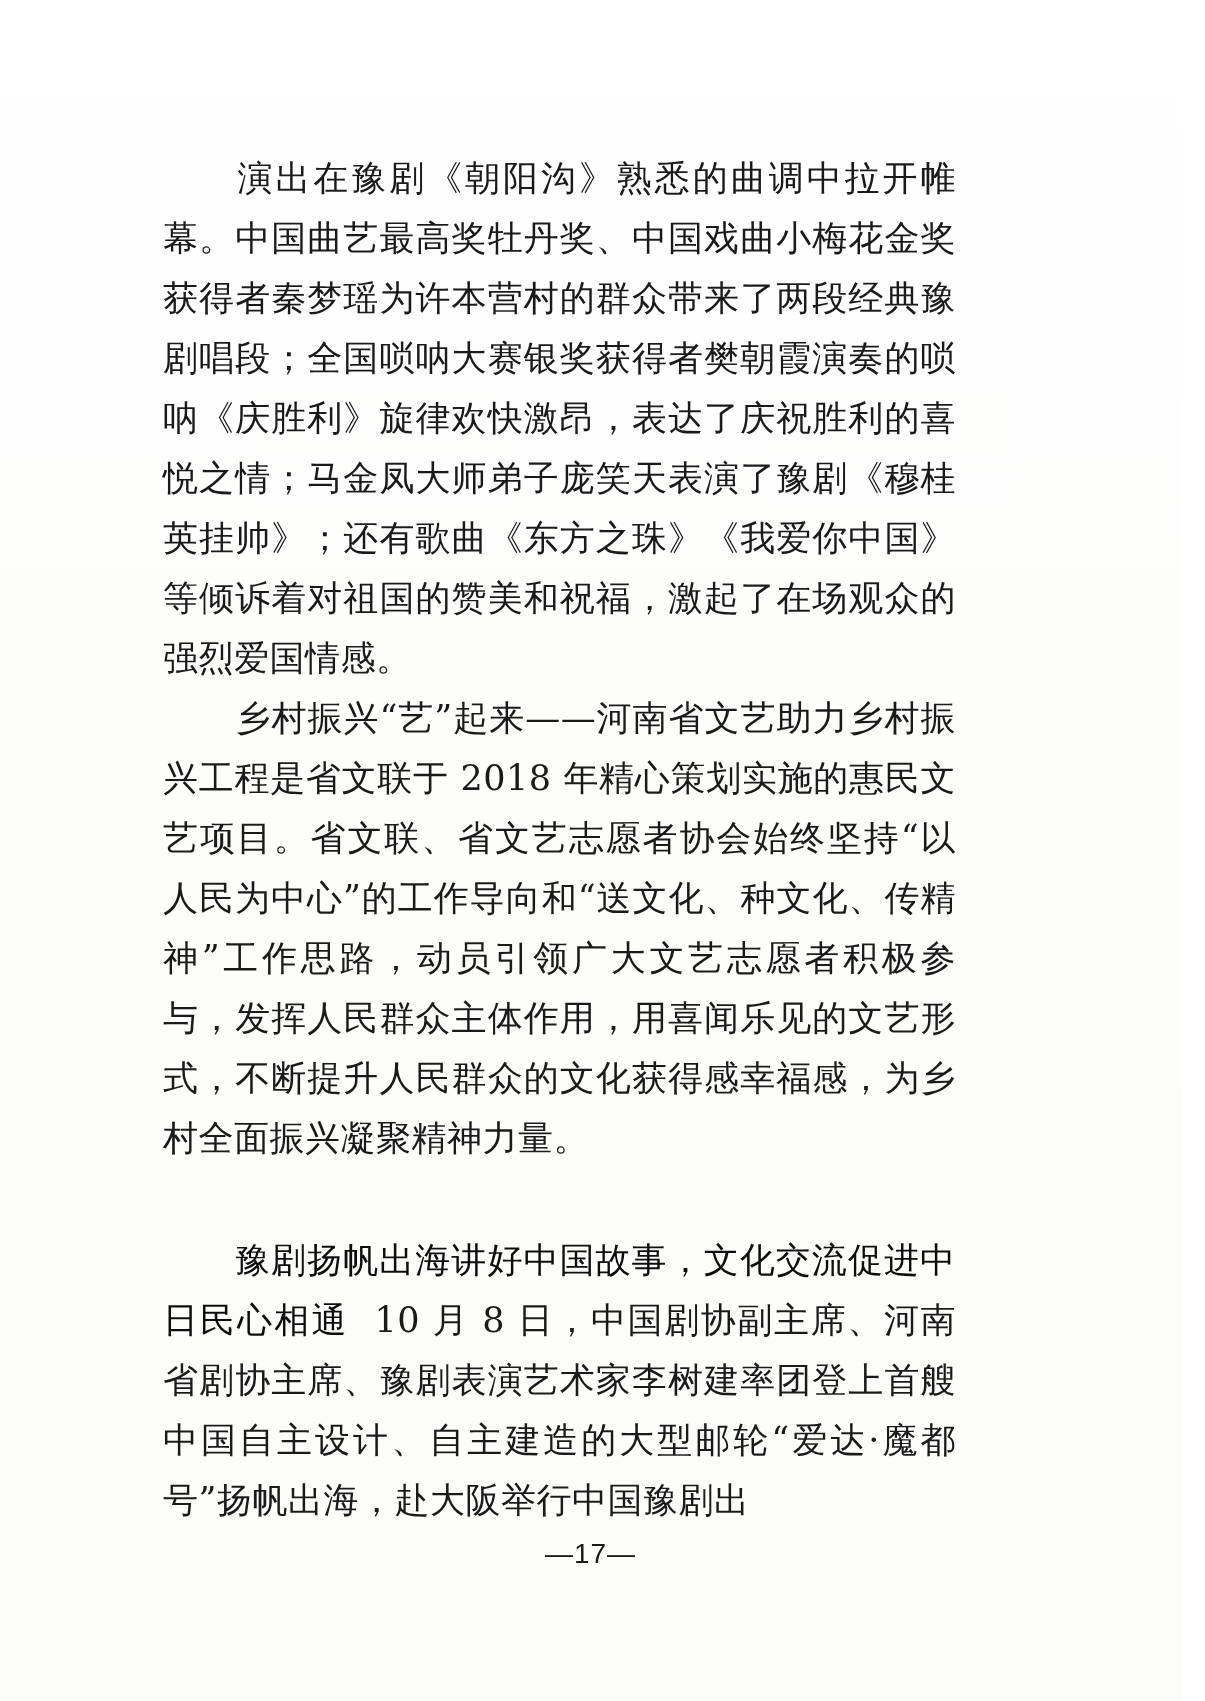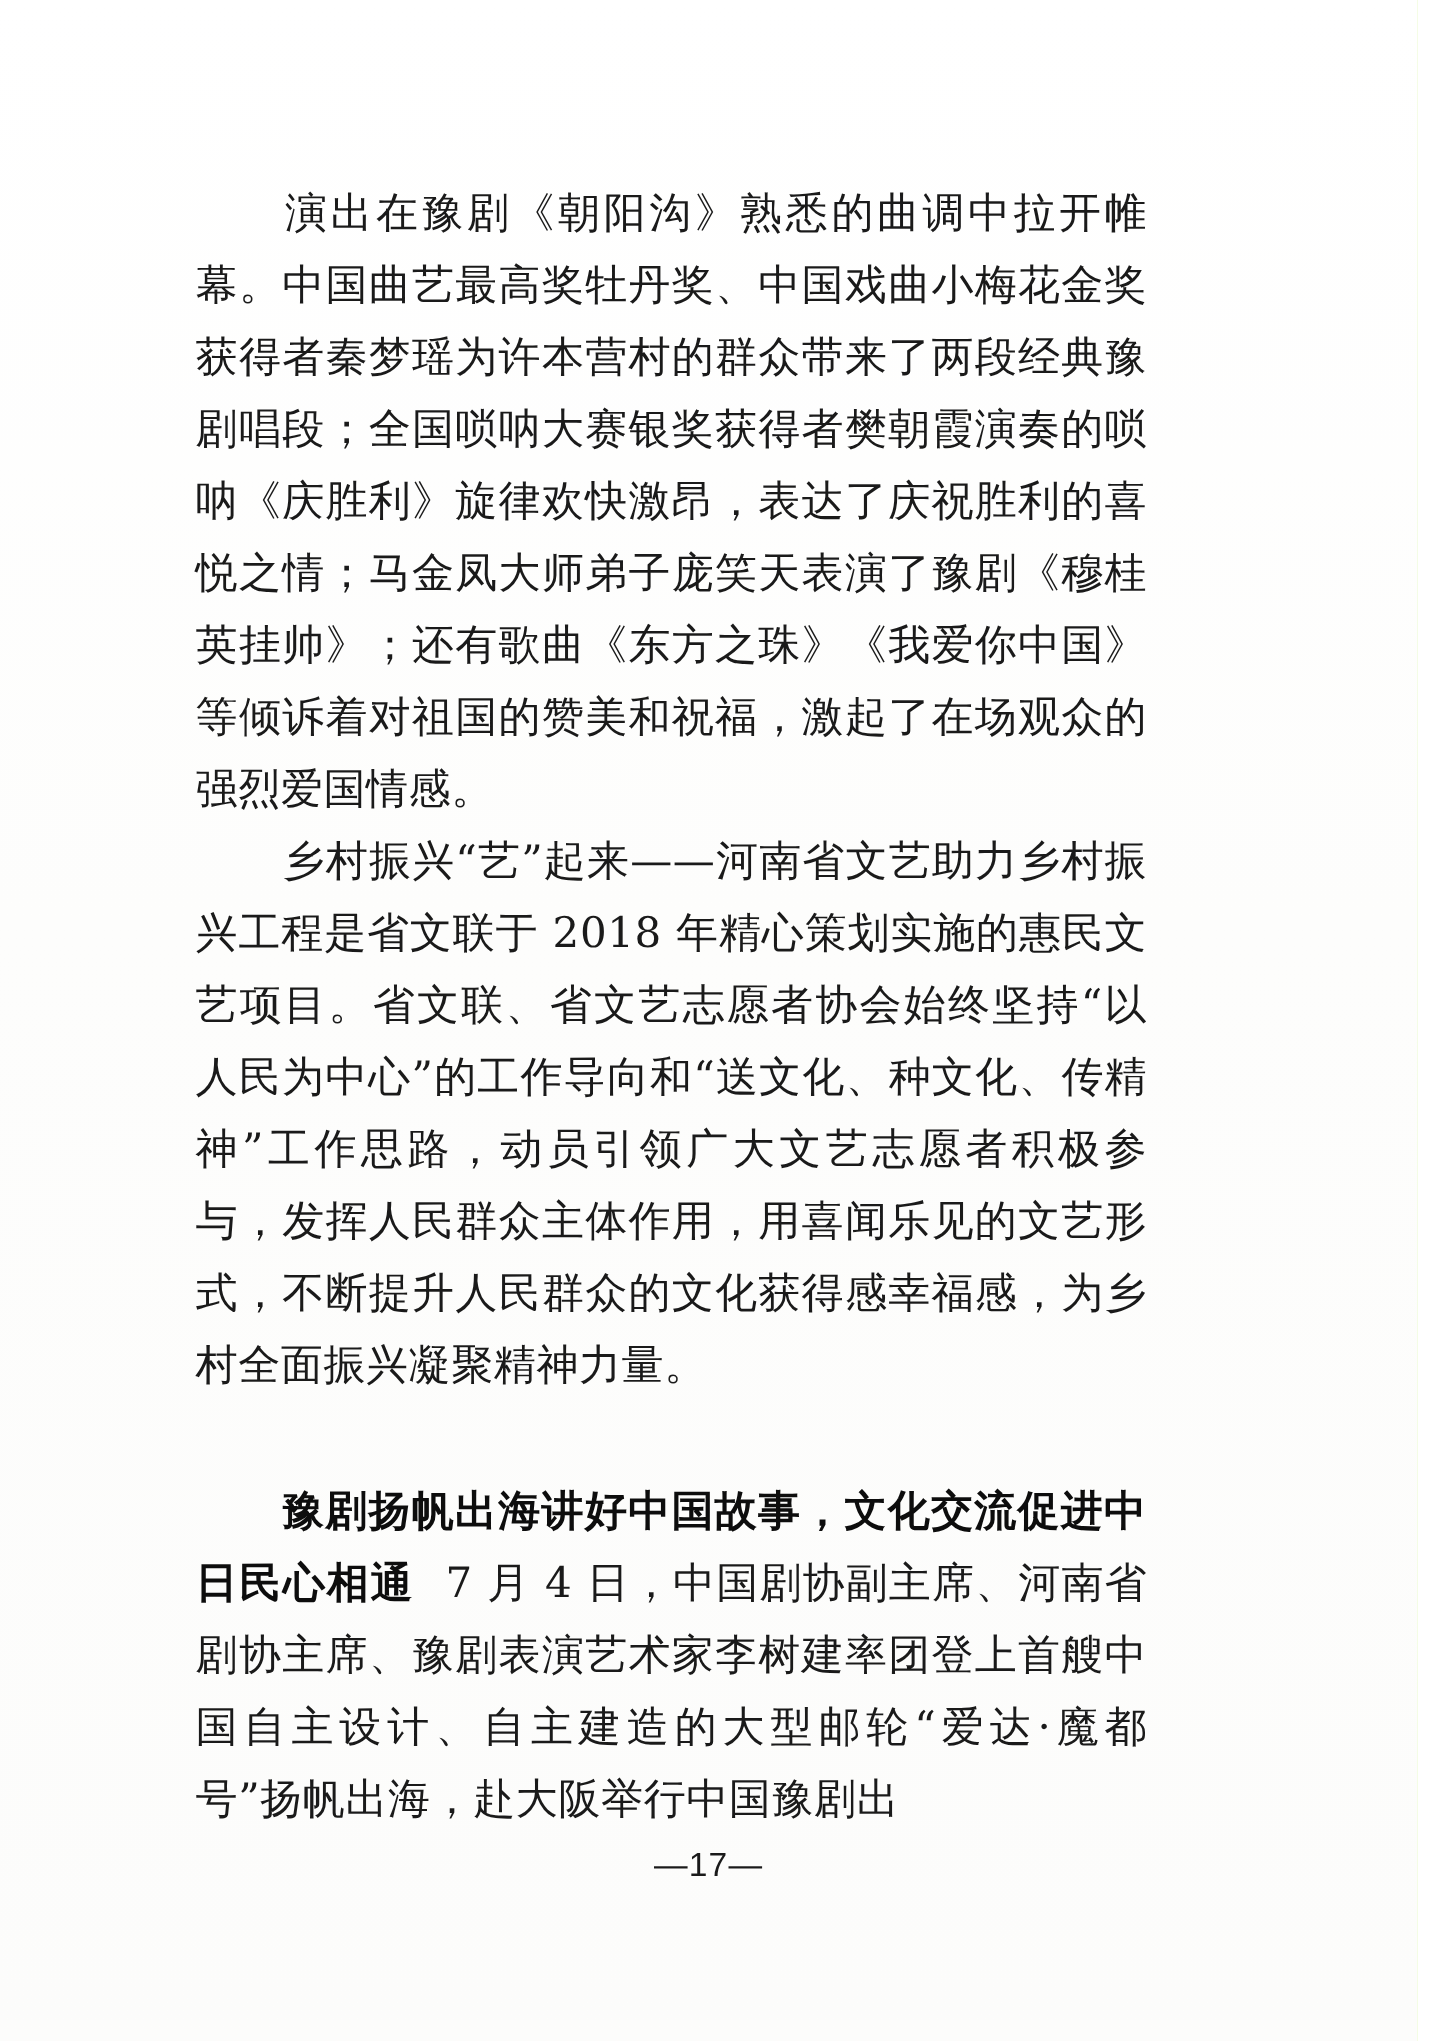--- a/index.html
+++ b/index.html
@@ -14,21 +14,21 @@
     overflow: hidden;
     position: relative;
   }
 
   .page {
     position: absolute;
     top: 0;
     left: 0;
     width: 1181px;
     height: 1701px;
-    background: #bef264;
+    background: #a16207;
   }
 
   
   .page::before {
     content: "";
     position: absolute;
     inset: 0;
     background: linear-gradient(180deg, #ffffff 0%, #fdfdfc 45%, #fcfcfb 100%);
     pointer-events: none;
   }
@@ -60,21 +60,21 @@
   .indent {
     display: inline-block;
     width: 72px;
   }
 
   .section-gap {
     height: 62px;
   }
 
   .section-head {
-    font-weight: bold;
+    font-weight: normal;
     letter-spacing: 1px;
     color: #0d0d0d;
   }
 
   .head-sep {
     display: inline-block;
     width: 26px;
   }
 
   .pagenum {
@@ -95,19 +95,19 @@
 <div class="page">
 
   <div class="content">
 
     <p class="para"><span class="indent"></span><span>演出在豫剧《朝阳沟》熟悉的曲调中拉开帷幕。中国曲艺最高奖牡丹奖、中国戏曲小梅花金奖获得者秦梦瑶为许本营村的群众带来了两段经典豫剧唱段；全国唢呐大赛银奖获得者樊朝霞演奏的唢呐《庆胜利》旋律欢快激昂，表达了庆祝胜利的喜悦之情；马金凤大师弟子庞笑天表演了豫剧《穆桂英挂帅》；还有歌曲《东方之珠》《我爱你中国》等倾诉着对祖国的赞美和祝福，激起了在场观众的强烈爱国情感。</span></p>
 
     <p class="para"><span class="indent"></span><span>乡村振兴“艺”起来——河南省文艺助力乡村振兴工程是省文联于 2018 年精心策划实施的惠民文艺项目。省文联、省文艺志愿者协会始终坚持“以人民为中心”的工作导向和“送文化、种文化、传精神”工作思路，动员引领广大文艺志愿者积极参与，发挥人民群众主体作用，用喜闻乐见的文艺形式，不断提升人民群众的文化获得感幸福感，为乡村全面振兴凝聚精神力量。</span></p>
 
     <div class="section-gap"></div>
 
-    <p class="para"><span class="indent"></span><span class="section-head">豫剧扬帆出海讲好中国故事，文化交流促进中日民心相通</span><span class="head-sep"></span><span>7 月 4 日，中国剧协副主席、河南省剧协主席、豫剧表演艺术家李树建率团登上首艘中国自主设计、自主建造的大型邮轮“爱达·魔都号”扬帆出海，赴大阪举行中国豫剧出</span></p>
+    <p class="para"><span class="indent"></span><span class="section-head">豫剧扬帆出海讲好中国故事，文化交流促进中日民心相通</span><span class="head-sep"></span><span>10 月 8 日，中国剧协副主席、河南省剧协主席、豫剧表演艺术家李树建率团登上首艘中国自主设计、自主建造的大型邮轮“爱达·魔都号”扬帆出海，赴大阪举行中国豫剧出</span></p>
 
   </div>
 
   <div class="pagenum">—17—</div>
 
 </div>
 
 </body></html>

